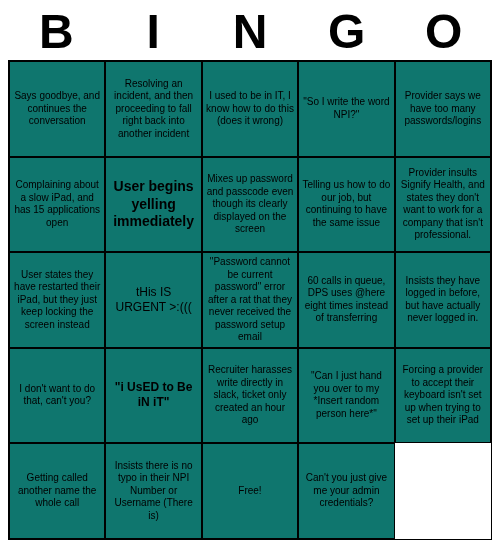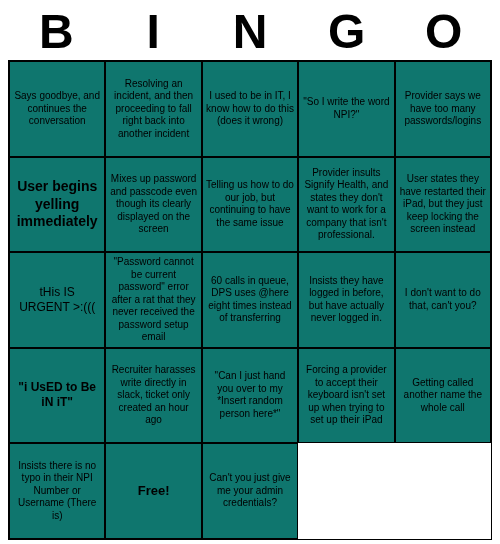--- a/index.html
+++ b/index.html
@@ -42,41 +42,42 @@
       justify-content: center;
       text-align: center;
       padding: 3px;
       font-size: 10px;
       line-height: 1.25;
       color: #000;
       background: #0f766e;
       min-height: 80px;
     }
     .bingo-cell.free {
-      font-size: 13px;
-      font-weight: bold;
+      font-size: 10px;
+      font-weight: normal;
     }
   </style>
 </head>
 <body>
 
 <div class="bingo-title">
   <span class="bingo-letter">B</span>
   <span class="bingo-letter">I</span>
   <span class="bingo-letter">N</span>
   <span class="bingo-letter">G</span>
   <span class="bingo-letter">O</span>
 </div>
 
 <div class="bingo-grid">
 <div class="bingo-cell">Says goodbye, and continues the conversation</div>
     <div class="bingo-cell">Resolving an incident, and then proceeding to fall right back into another incident</div>
     <div class="bingo-cell">I used to be in IT, I know how to do this (does it wrong)</div>
     <div class="bingo-cell">"So I write the word NPI?"</div>
     <div class="bingo-cell">Provider says we have too many passwords/logins</div>
+    <div class="bingo-cell">Complaining about a slow iPad, and has 15 applications open</div>
     <div class="bingo-cell" style="font-weight: bold; font-size: 14px;">User begins yelling immediately</div>
     <div class="bingo-cell">Mixes up password and passcode even though its clearly displayed on the screen</div>
     <div class="bingo-cell">Telling us how to do our job, but continuing to have the same issue</div>
     <div class="bingo-cell">Provider insults Signify Health, and states they don't want to work for a company that isn't professional.</div>
     <div class="bingo-cell">User states they have restarted their iPad, but they just keep locking the screen instead</div>
     <div class="bingo-cell" style="font-weight: normal; font-size: 12px;">tHis IS URGENT &gt;:(((</div>
     <div class="bingo-cell">"Password cannot be current password" error after a rat that they never received the password setup email</div>
     <div class="bingo-cell">60 calls in queue, DPS uses @here eight times instead of transferring</div>
     <div class="bingo-cell">Insists they have logged in before, but have actually never logged in.</div>
     <div class="bingo-cell">I don't want to do that, can't you?</div>

